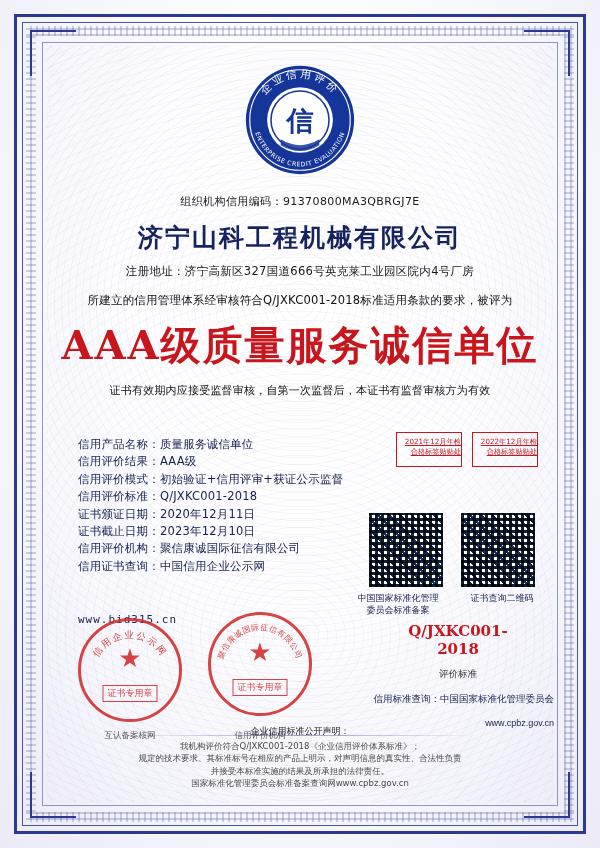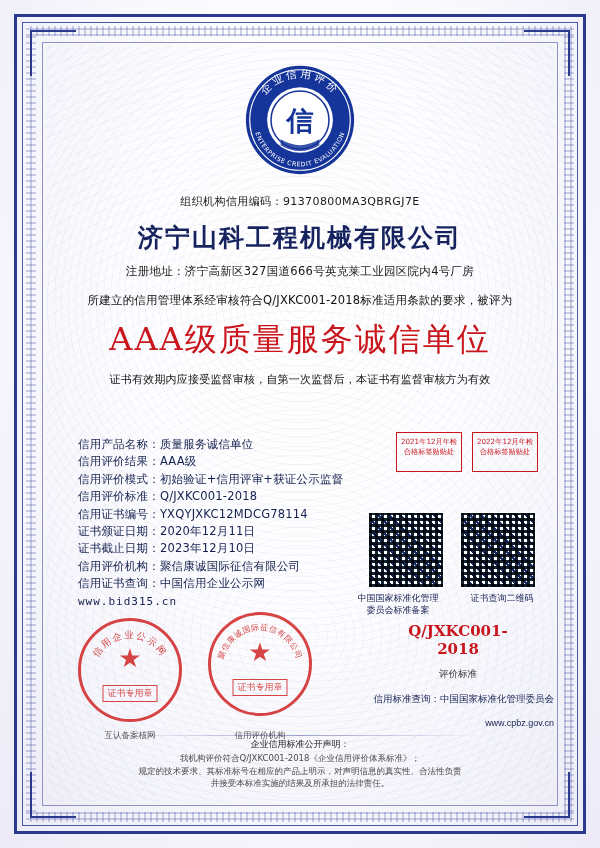--- a/index.html
+++ b/index.html
@@ -89,36 +89,36 @@
     margin:0 0 10px 0;
   }
   .address{
     font-size:11.5px;color:#1a1a1a;margin:0 0 14px 0;letter-spacing:.3px;
   }
   .statement{
     font-size:11.5px;color:#111;margin:0 0 10px 0;letter-spacing:.2px;
   }
   .grade{
     font-family:"DejaVu Serif","Liberation Serif",serif;
-    font-size:32px;font-weight:normal;color:#c9161d;letter-spacing:2px;
+    font-size:40px;font-weight:bold;color:#c9161d;letter-spacing:2px;
     margin:2px 0 10px 0;
   }
   .valid-note{
     font-size:11px;color:#111;margin:0 0 16px 0;letter-spacing:.2px;
   }
 
   
   .details{
     position:absolute;left:78px;top:436px;width:300px;text-align:left;
     font-size:11.5px;color:#15204f;line-height:17.4px;letter-spacing:.2px;
   }
   .details .row{white-space:nowrap;}
   .details .url{
     font-family:"DejaVu Sans Mono","Liberation Mono",monospace;
-    font-size:11px;letter-spacing:1px;color:#15204f;
+    font-size:11px;letter-spacing:1px;color:#15204f;margin-top:36px;
   }
 
   
   .qr-wrap{
     position:absolute;right:64px;top:512px;width:168px;
     display:flex;justify-content:space-between;
   }
   .qr{
     width:74px;height:74px;
     background-color:#fff;
@@ -131,23 +131,23 @@
   }
   .qr-caption{
     position:absolute;right:50px;top:592px;width:200px;
     display:flex;justify-content:space-between;
     font-size:9px;color:#15204f;text-align:center;line-height:12px;
   }
   .qr-caption div{width:96px;}
 
   
   .sticker{
-    position:absolute;width:66px;height:40px;border:1px solid #c9161d;
-    color:#c9161d;font-size:7.2px;line-height:10px;text-align:center;
-    padding-top:4px;box-sizing:border-box;letter-spacing:0;
+    position:absolute;width:66px;height:35px;border:1px solid #c9161d;
+    color:#c9161d;font-size:7.2px;line-height:10px;text-align:right;
+    padding-top:4px;box-sizing:border-box;letter-spacing:0;text-decoration:underline;
   }
   .sticker.s1{right:138px;top:432px;}
   .sticker.s2{right:62px;top:432px;}
 
   
   .seal{
     position:absolute;width:104px;height:104px;border-radius:50%;
     border:3px solid #d12b2b;box-sizing:border-box;
     opacity:.88;
   }
@@ -241,21 +241,20 @@
     <div class="statement">所建立的信用管理体系经审核符合Q/JXKC001-2018标准适用条款的要求，被评为</div>
     <div class="grade">AAA级质量服务诚信单位</div>
     <div class="valid-note">证书有效期内应接受监督审核，自第一次监督后，本证书有监督审核方为有效</div>
   </div>
 
   <div class="details">
     <div class="row">信用产品名称：质量服务诚信单位</div>
     <div class="row">信用评价结果：AAA级</div>
     <div class="row">信用评价模式：初始验证+信用评审+获证公示监督</div>
     <div class="row">信用评价标准：Q/JXKC001-2018</div>
-    <div class="row">信用证书编号：YXQYJXKC12MDCG78114</div>
     <div class="row">证书颁证日期：2020年12月11日</div>
     <div class="row">证书截止日期：2023年12月10日</div>
     <div class="row">信用评价机构：聚信康诚国际征信有限公司</div>
     <div class="row">信用证书查询：中国信用企业公示网</div>
     <div class="row url">www.bid315.cn</div>
   </div>
 
   <div class="sticker s1">
     <div>2021年12月年检</div>
     <div>合格标签贴贴处</div>
@@ -315,15 +314,16 @@
     <div class="u">www.cpbz.gov.cn</div>
   </div>
 
   <div class="divider"></div>
 
   <div class="footer">
     <div class="f-title">企业信用标准公开声明：</div>
     <div>我机构评价符合Q/JXKC001-2018《企业信用评价体系标准》；</div>
     <div>规定的技术要求、其标准标号在相应的产品上明示，对声明信息的真实性、合法性负责</div>
     <div>并接受本标准实施的结果及所承担的法律责任。</div>
+    <div>国家标准化管理委员会标准备案查询网www.cpbz.gov.cn</div>
   </div>
 
 </div>
 
 </body></html>

